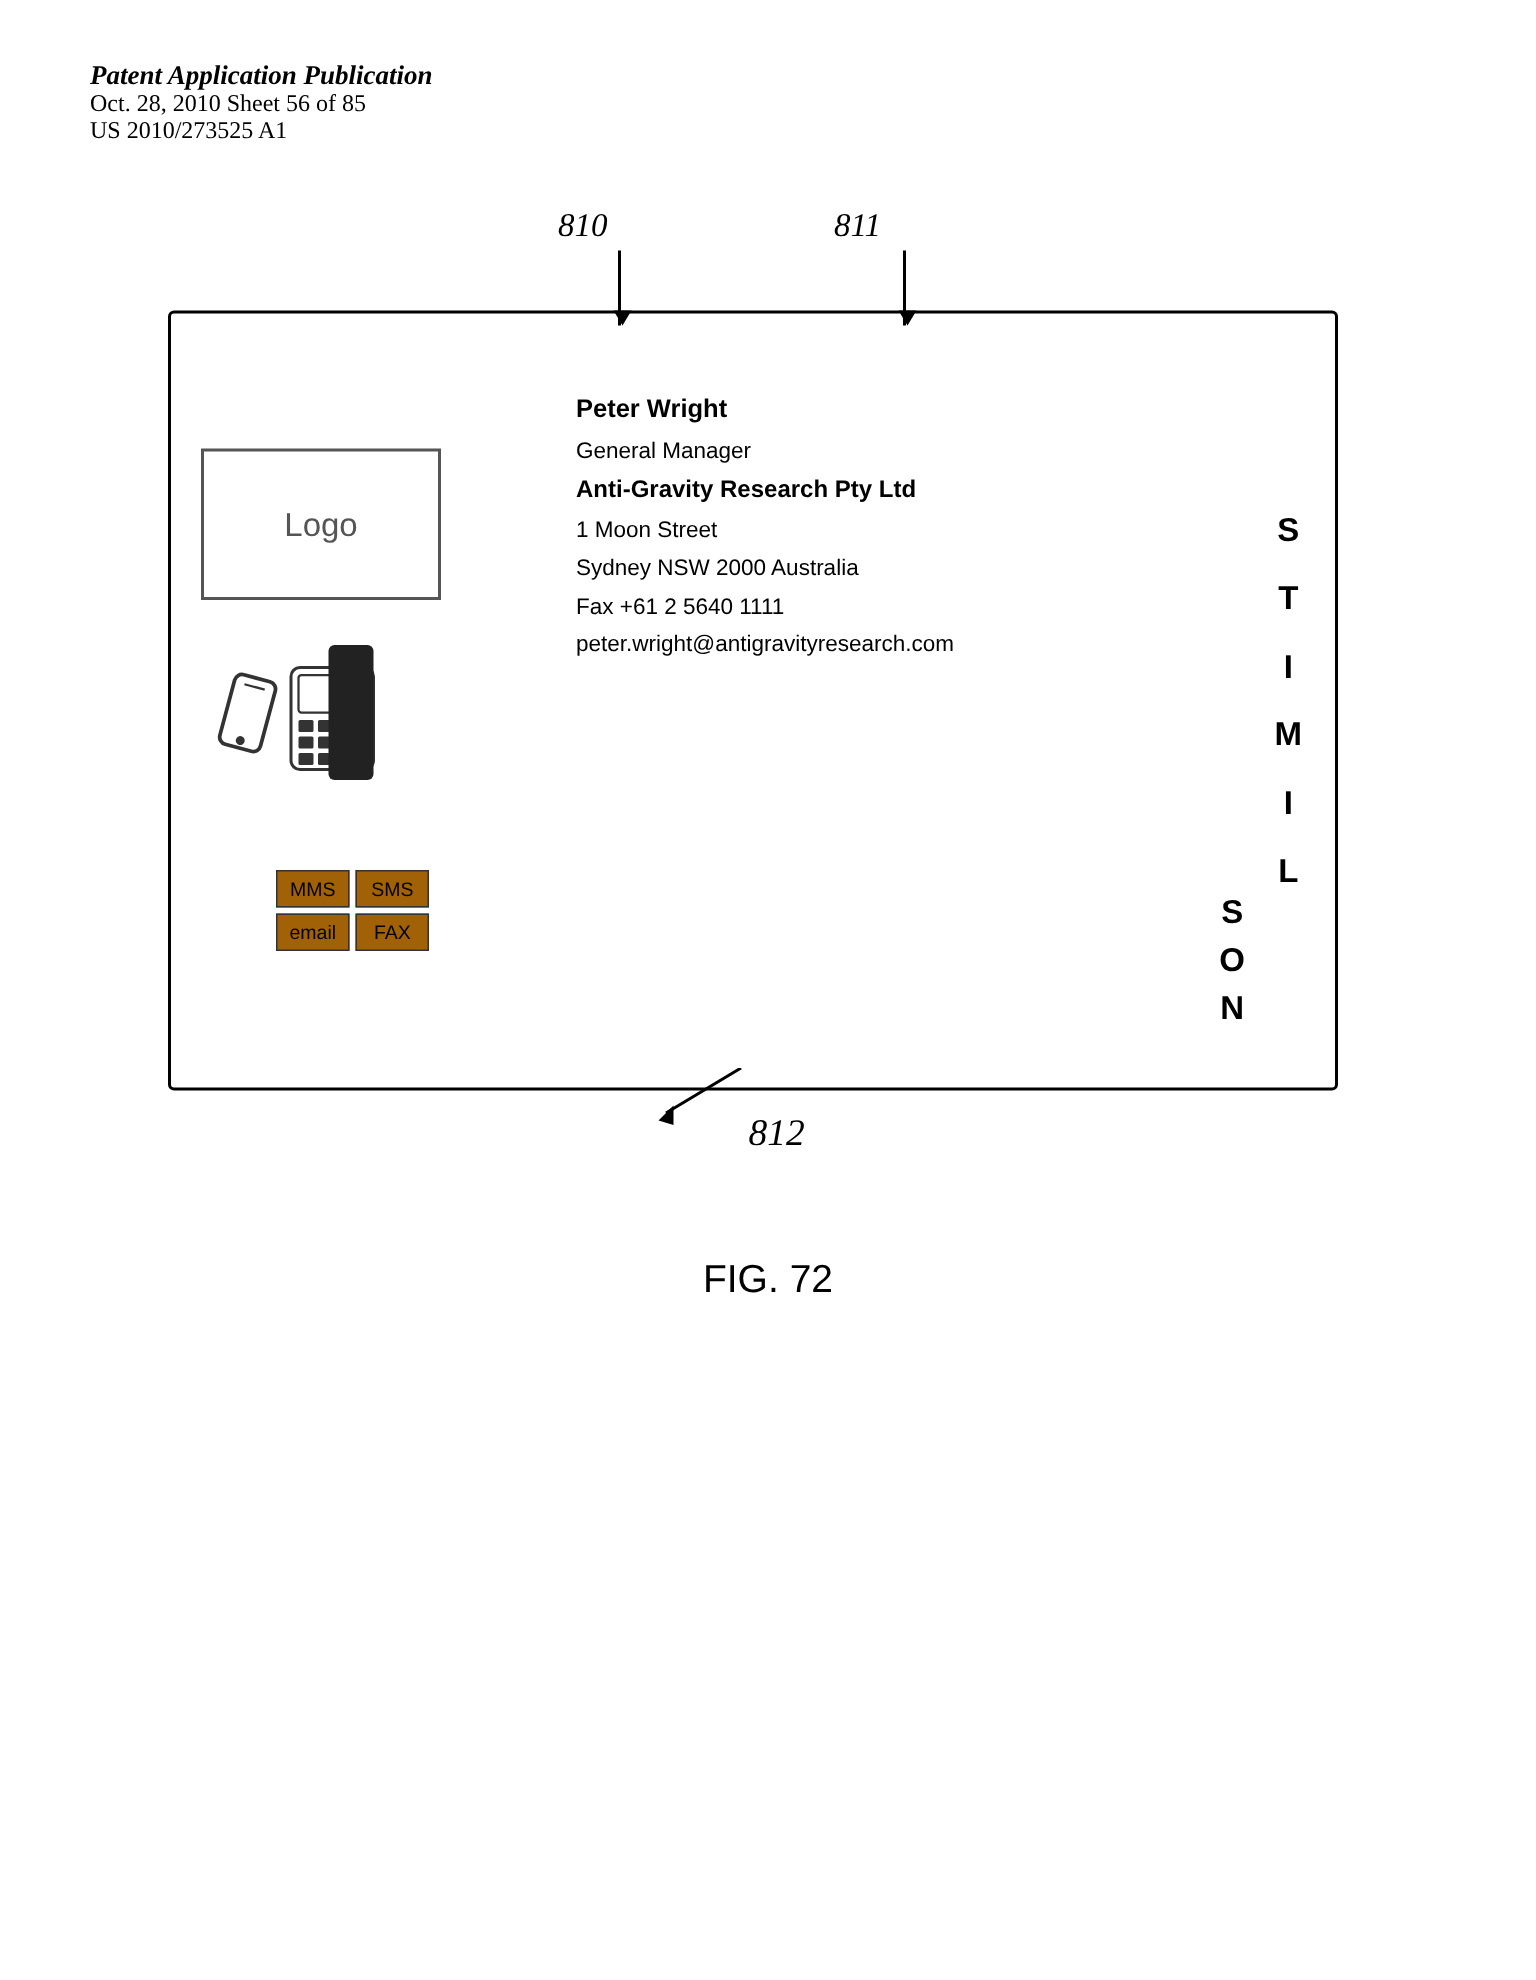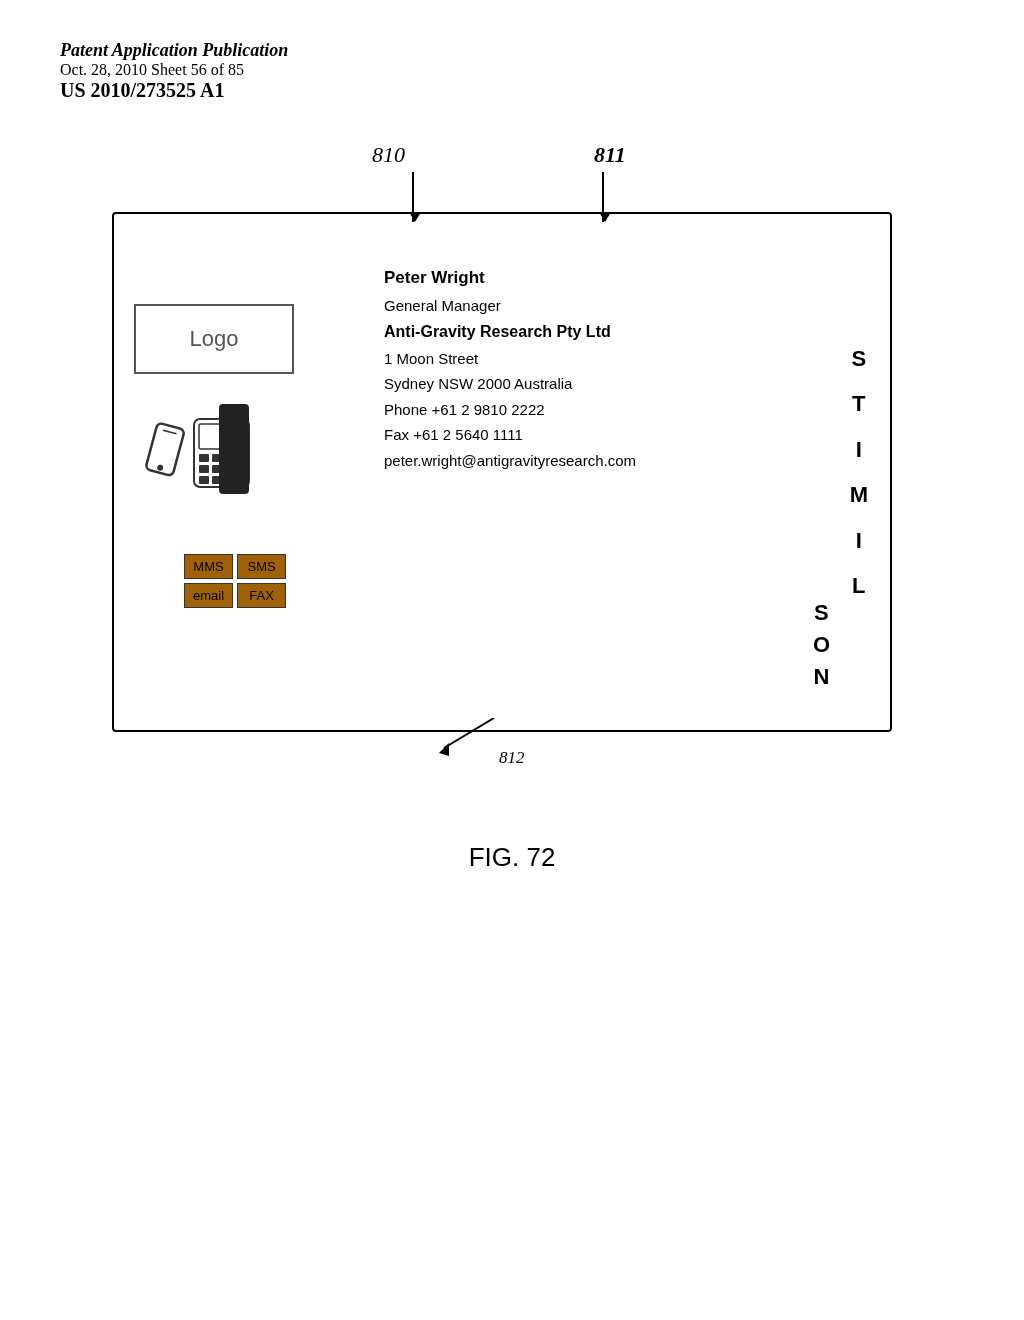--- a/index.html
+++ b/index.html
@@ -23,22 +23,22 @@
     .header-left {
       font-size: 18px;
       font-weight: bold;
       font-style: italic;
     }
     .header-center {
       font-size: 16px;
       text-align: right;
     }
     .header-right {
-      font-size: 20px;
-      font-weight: bold;
+      font-size: 16px;
+      font-weight: normal;
     }
 
     
     .main {
       display: flex;
       justify-content: center;
       align-items: flex-start;
       padding: 30px 60px;
       position: relative;
     }
@@ -74,24 +74,23 @@
       left: -5px;
       border-left: 6px solid transparent;
       border-right: 6px solid transparent;
       border-top: 10px solid #000;
     }
 
     
     .label-811 {
       position: absolute;
       top: -10px;
-      left: 512px;
+      left: 474px;
       font-size: 22px;
       font-style: italic;
-      font-weight: bold;
     }
     .arrow-811 {
       position: absolute;
       top: 20px;
       left: 520px;
       width: 1px;
       height: 50px;
       border-left: 2px solid #000;
     }
     .arrow-811::after {
@@ -124,21 +123,21 @@
       display: flex;
       flex-direction: column;
       align-items: flex-start;
       gap: 20px;
       padding-top: 60px;
     }
 
     .logo-box {
       border: 2px solid #555;
       width: 160px;
-      height: 70px;
+      height: 101px;
       display: flex;
       align-items: center;
       justify-content: center;
       font-size: 22px;
       color: #555;
       font-family: Arial, sans-serif;
     }
 
     
     .phone-icon-area {
@@ -298,21 +297,20 @@
           <div class="btn-small">FAX</div>
         </div>
       </div>
 
       <div class="card-right">
         <div class="contact-name">Peter Wright</div>
         <div class="contact-title">General Manager</div>
         <div class="contact-company">Anti-Gravity Research Pty Ltd</div>
         <div>1 Moon Street</div>
         <div>Sydney NSW 2000 Australia</div>
-        <div>Phone +61 2 9810 2222</div>
         <div>Fax +61 2 5640 1111</div>
         <div>peter.wright@antigravityresearch.com</div>
 
         <div class="limits-text">
           <span>S</span>
           <span>T</span>
           <span>I</span>
           <span>M</span>
           <span>I</span>
           <span>L</span>
@@ -323,21 +321,21 @@
         <span>S</span>
         <span>O</span>
         <span>N</span>
       </div>
 
       <div style="position:absolute; bottom:-42px; left:320px;">
         <svg width="120" height="50" viewBox="0 0 120 50">
           <line x1="60" y1="0" x2="10" y2="30" stroke="#000" stroke-width="2"></line>
           <polygon points="5,35 15,25 15,38" fill="#000"></polygon>
         </svg>
-        <div style="position:absolute; top:30px; left:65px; font-size:17px; font-style:italic;">812</div>
+        <div style="position:absolute; top:30px; left:65px; font-size:25px; font-style:italic;">812</div>
       </div>
 
     </div>
 
   </div>
 </div>
 
 <div class="fig-caption">FIG. 72</div>
 
 </body></html>

